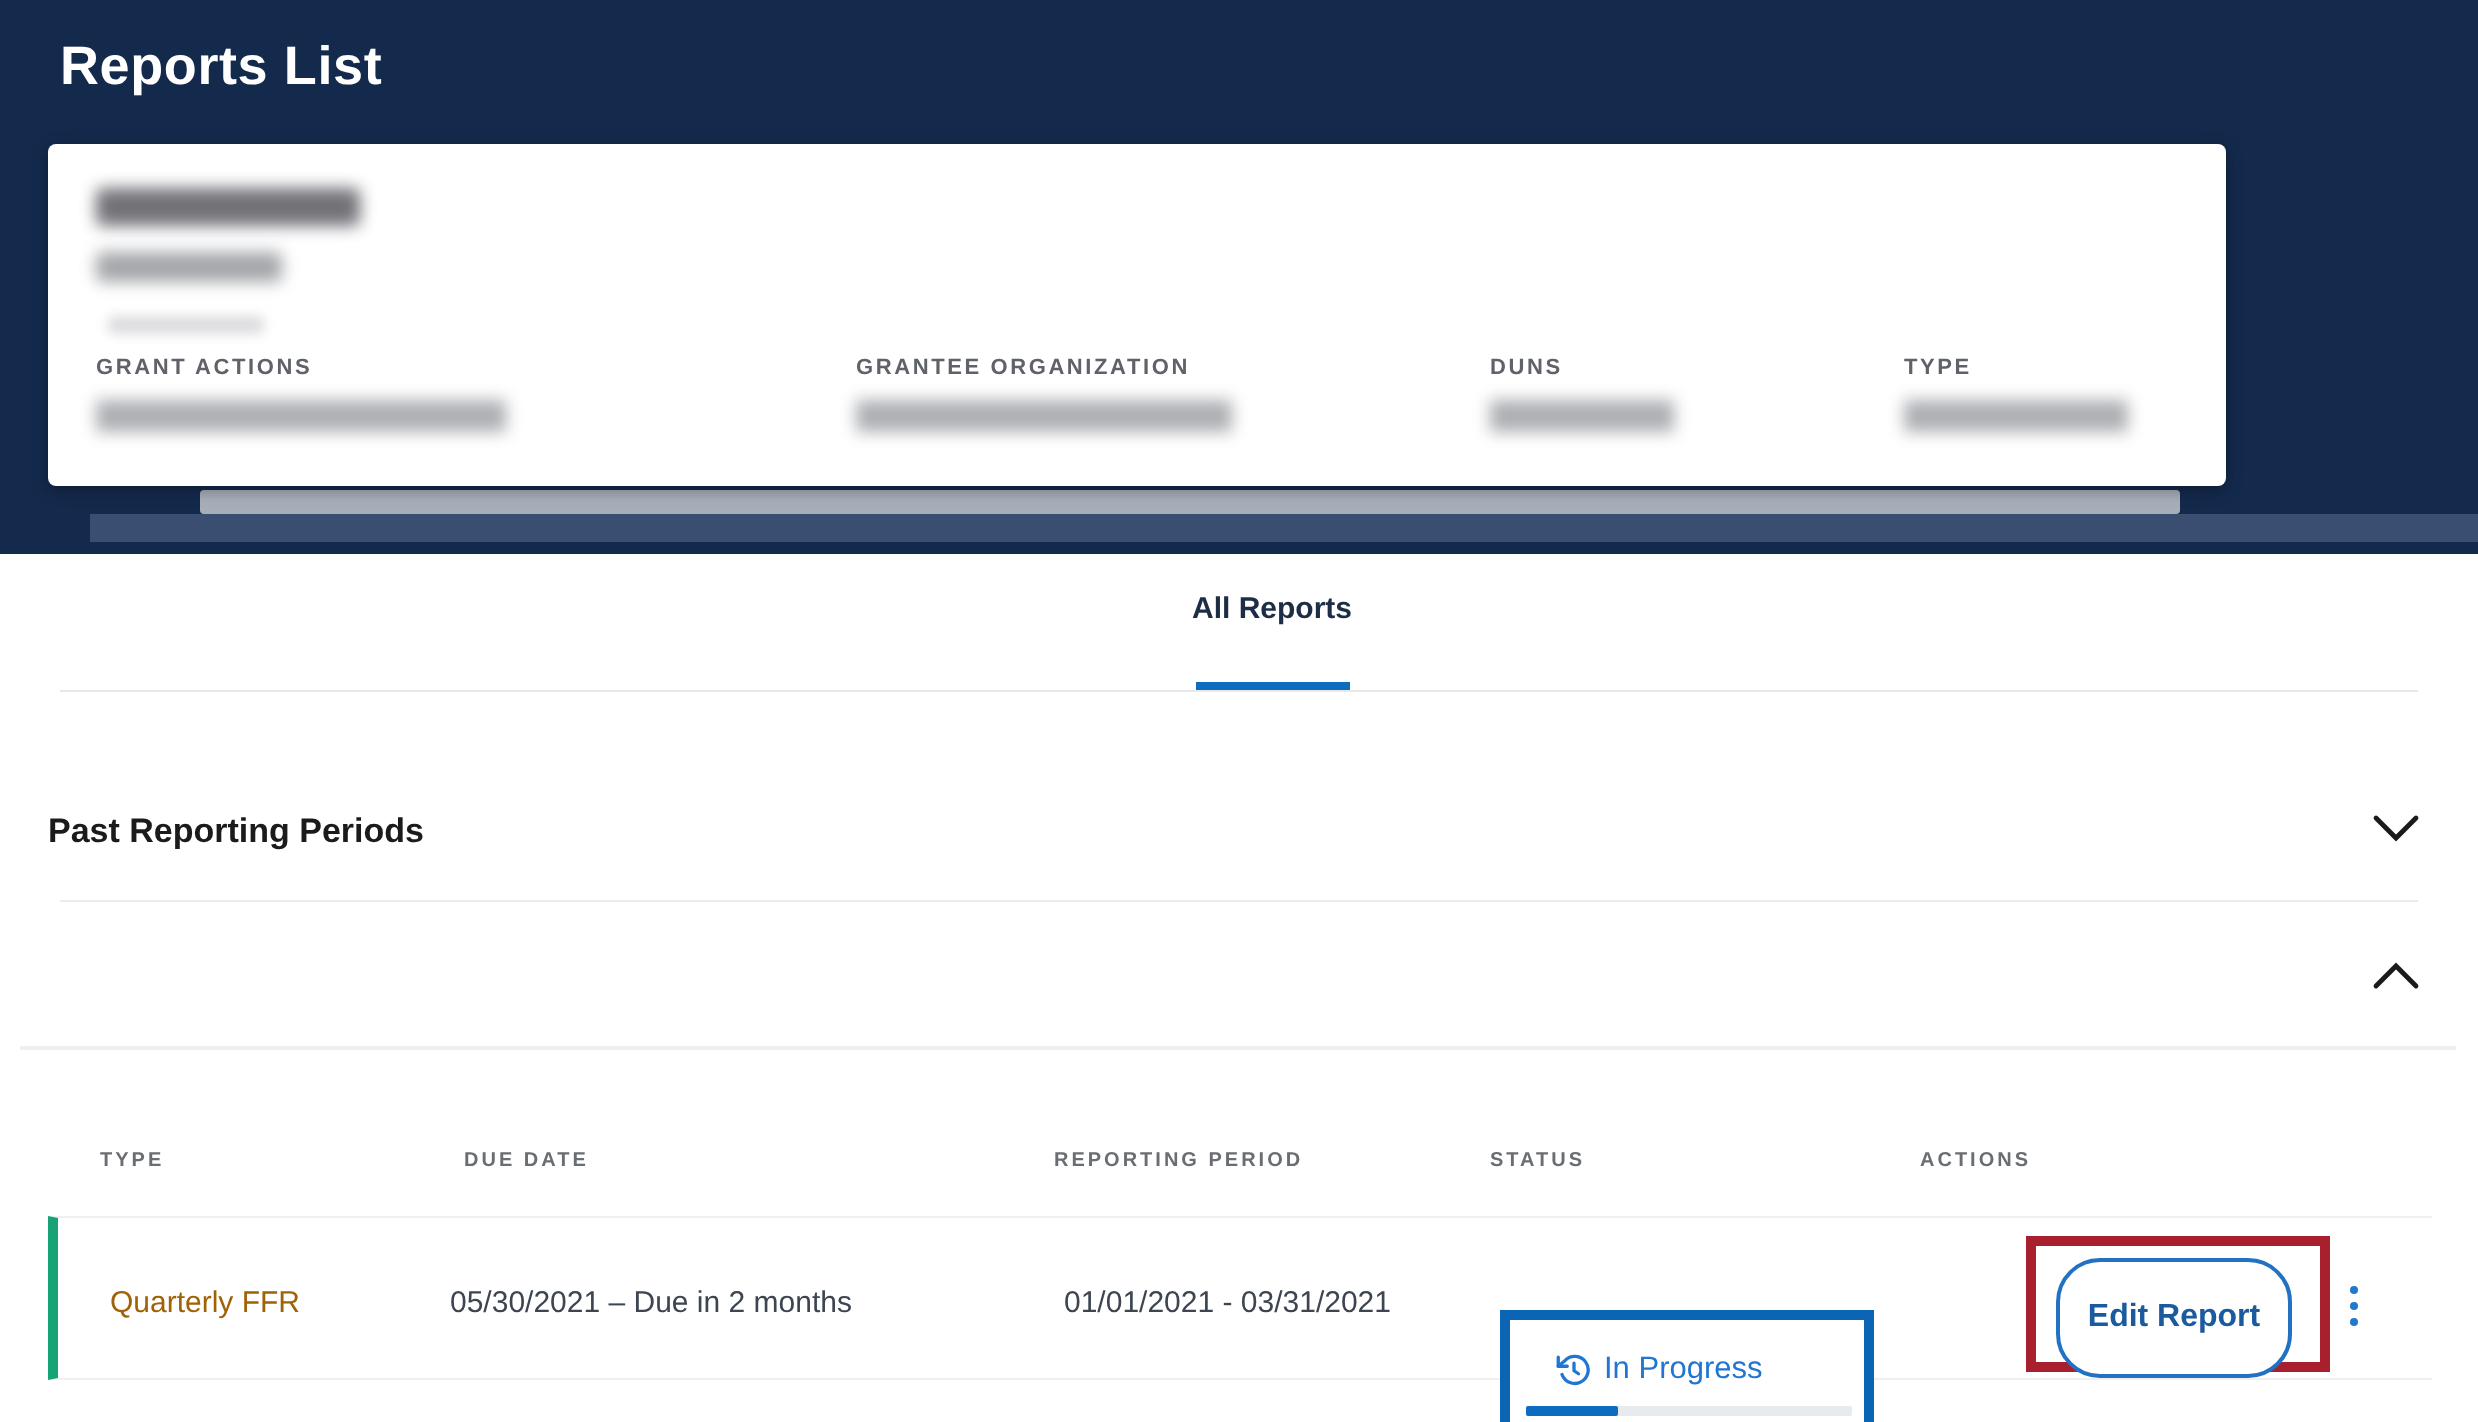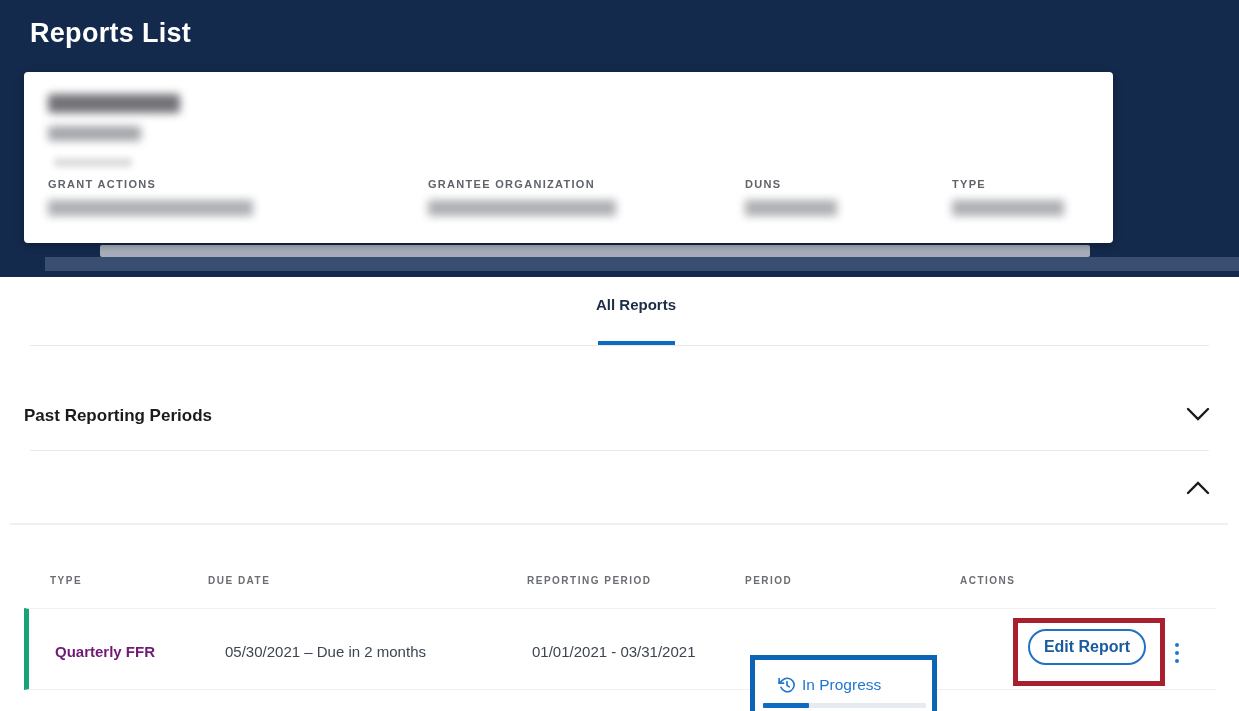--- a/index.html
+++ b/index.html
@@ -45,33 +45,33 @@
   .sec-current-label { top:479px; }
   .chevron-btn { position:absolute; width:30px; height:24px; background:none; border:none; cursor:pointer; }
   .chev-past    { left:1183px; top:403px; }
   .chev-current { left:1183px; top:477px; }
   .sec-divider-1 { position:absolute; left:30px; top:450px; width:1179px; height:1px; background:#EBEBEB; }
   .sec-divider-2 { position:absolute; left:10px; top:523px; width:1218px; height:2px; background:#EFEFEF; }
 
   
   .col-head { position:absolute; top:575px; font-size:10px; font-weight:bold; letter-spacing:1.5px; color:#6A6E72; }
   .ch-type   { left:50px; }
-  .ch-due    { left:208px; }
+  .ch-due    { left:232px; }
   .ch-period { left:527px; }
   .ch-status { left:745px; }
   .ch-actions{ left:960px; }
 
   .report-row {
     position:absolute; left:24px; top:608px; width:1192px; height:82px;
     background:#ffffff;
     border-top:1px solid #F0F0F2; border-bottom:1px solid #F0F0F2;
     border-left:5px solid var(--row-accent-green,#18A376);
   }
   .cell-text { position:absolute; top:34px; font-size:15px; color:#3D4551; white-space:nowrap; }
-  .cell-type   { left:26px;  color:#701a75; font-weight:bold; }
+  .cell-type   { left:26px;  color:#a16207; font-weight:normal; }
   .cell-due    { left:196px; }
   .cell-period { left:503px; }
 
   
   .status-box {
     position:absolute; left:721px; top:14px; width:187px; height:68px;
     border:5px solid var(--highlight-blue,#0B64B4); background:#ffffff;margin-top:32px;
   }
   .status-inner { position:absolute; left:0; top:0; width:100%; height:100%; }
   .history-icon { position:absolute; left:23px; top:16px; width:18px; height:18px; color:var(--status-blue,#2176D2); }
@@ -81,21 +81,21 @@
     background:#E7EAEE; border-radius:1px;
   }
   .progress-fill { height:5px; background:var(--accent-blue,#0D6CC0); border-radius:1px; width:28%; }
 
   
   .actions-box {
     position:absolute; left:984px; top:9px; width:152px; height:68px;
     border:5px solid var(--highlight-red,#A8202D); background:#ffffff;
   }
   .edit-btn {
-    position:absolute; left:10px; top:6px; width:118px; height:36px;
+    position:absolute; left:10px; top:6px; width:118px; height:60px;
     background:#ffffff; border:2px solid var(--button-blue-border,#2272C3); border-radius:22px;
     color:var(--button-blue-text,#1A5A9E); font-size:16px; font-weight:bold;
     font-family:"Liberation Sans", sans-serif; cursor:pointer;
   }
   .kebab-btn {
     position:absolute; left:1140px; top:30px; width:16px; height:28px;
     background:none; border:none; cursor:pointer;
     display:flex; flex-direction:column; align-items:center; justify-content:center; gap:4px;
   }
   .kebab-dot { width:4px; height:4px; border-radius:50%; background:var(--status-blue,#2176D2); }
@@ -142,21 +142,21 @@
   <button class="chevron-btn chev-current" aria-label="collapse">
     <svg width="28" height="22" viewBox="0 0 28 22" fill="none" stroke="#1B1B1B" stroke-width="2.4" stroke-linecap="round">
       <polyline points="4,16 14,6 24,16"></polyline>
     </svg>
   </button>
   <div class="sec-divider-2"></div>
 
   <div class="col-head ch-type">TYPE</div>
   <div class="col-head ch-due">DUE DATE</div>
   <div class="col-head ch-period">REPORTING PERIOD</div>
-  <div class="col-head ch-status">PERIOD</div>
+  <div class="col-head ch-status">STATUS</div>
   <div class="col-head ch-actions">ACTIONS</div>
 
   <div class="report-row">
     <div class="cell-text cell-type">Quarterly FFR</div>
     <div class="cell-text cell-due">05/30/2021 – Due in 2 months</div>
     <div class="cell-text cell-period">01/01/2021 - 03/31/2021</div>
 
     <div class="status-box">
       <div class="status-inner">
         <span class="history-icon">

